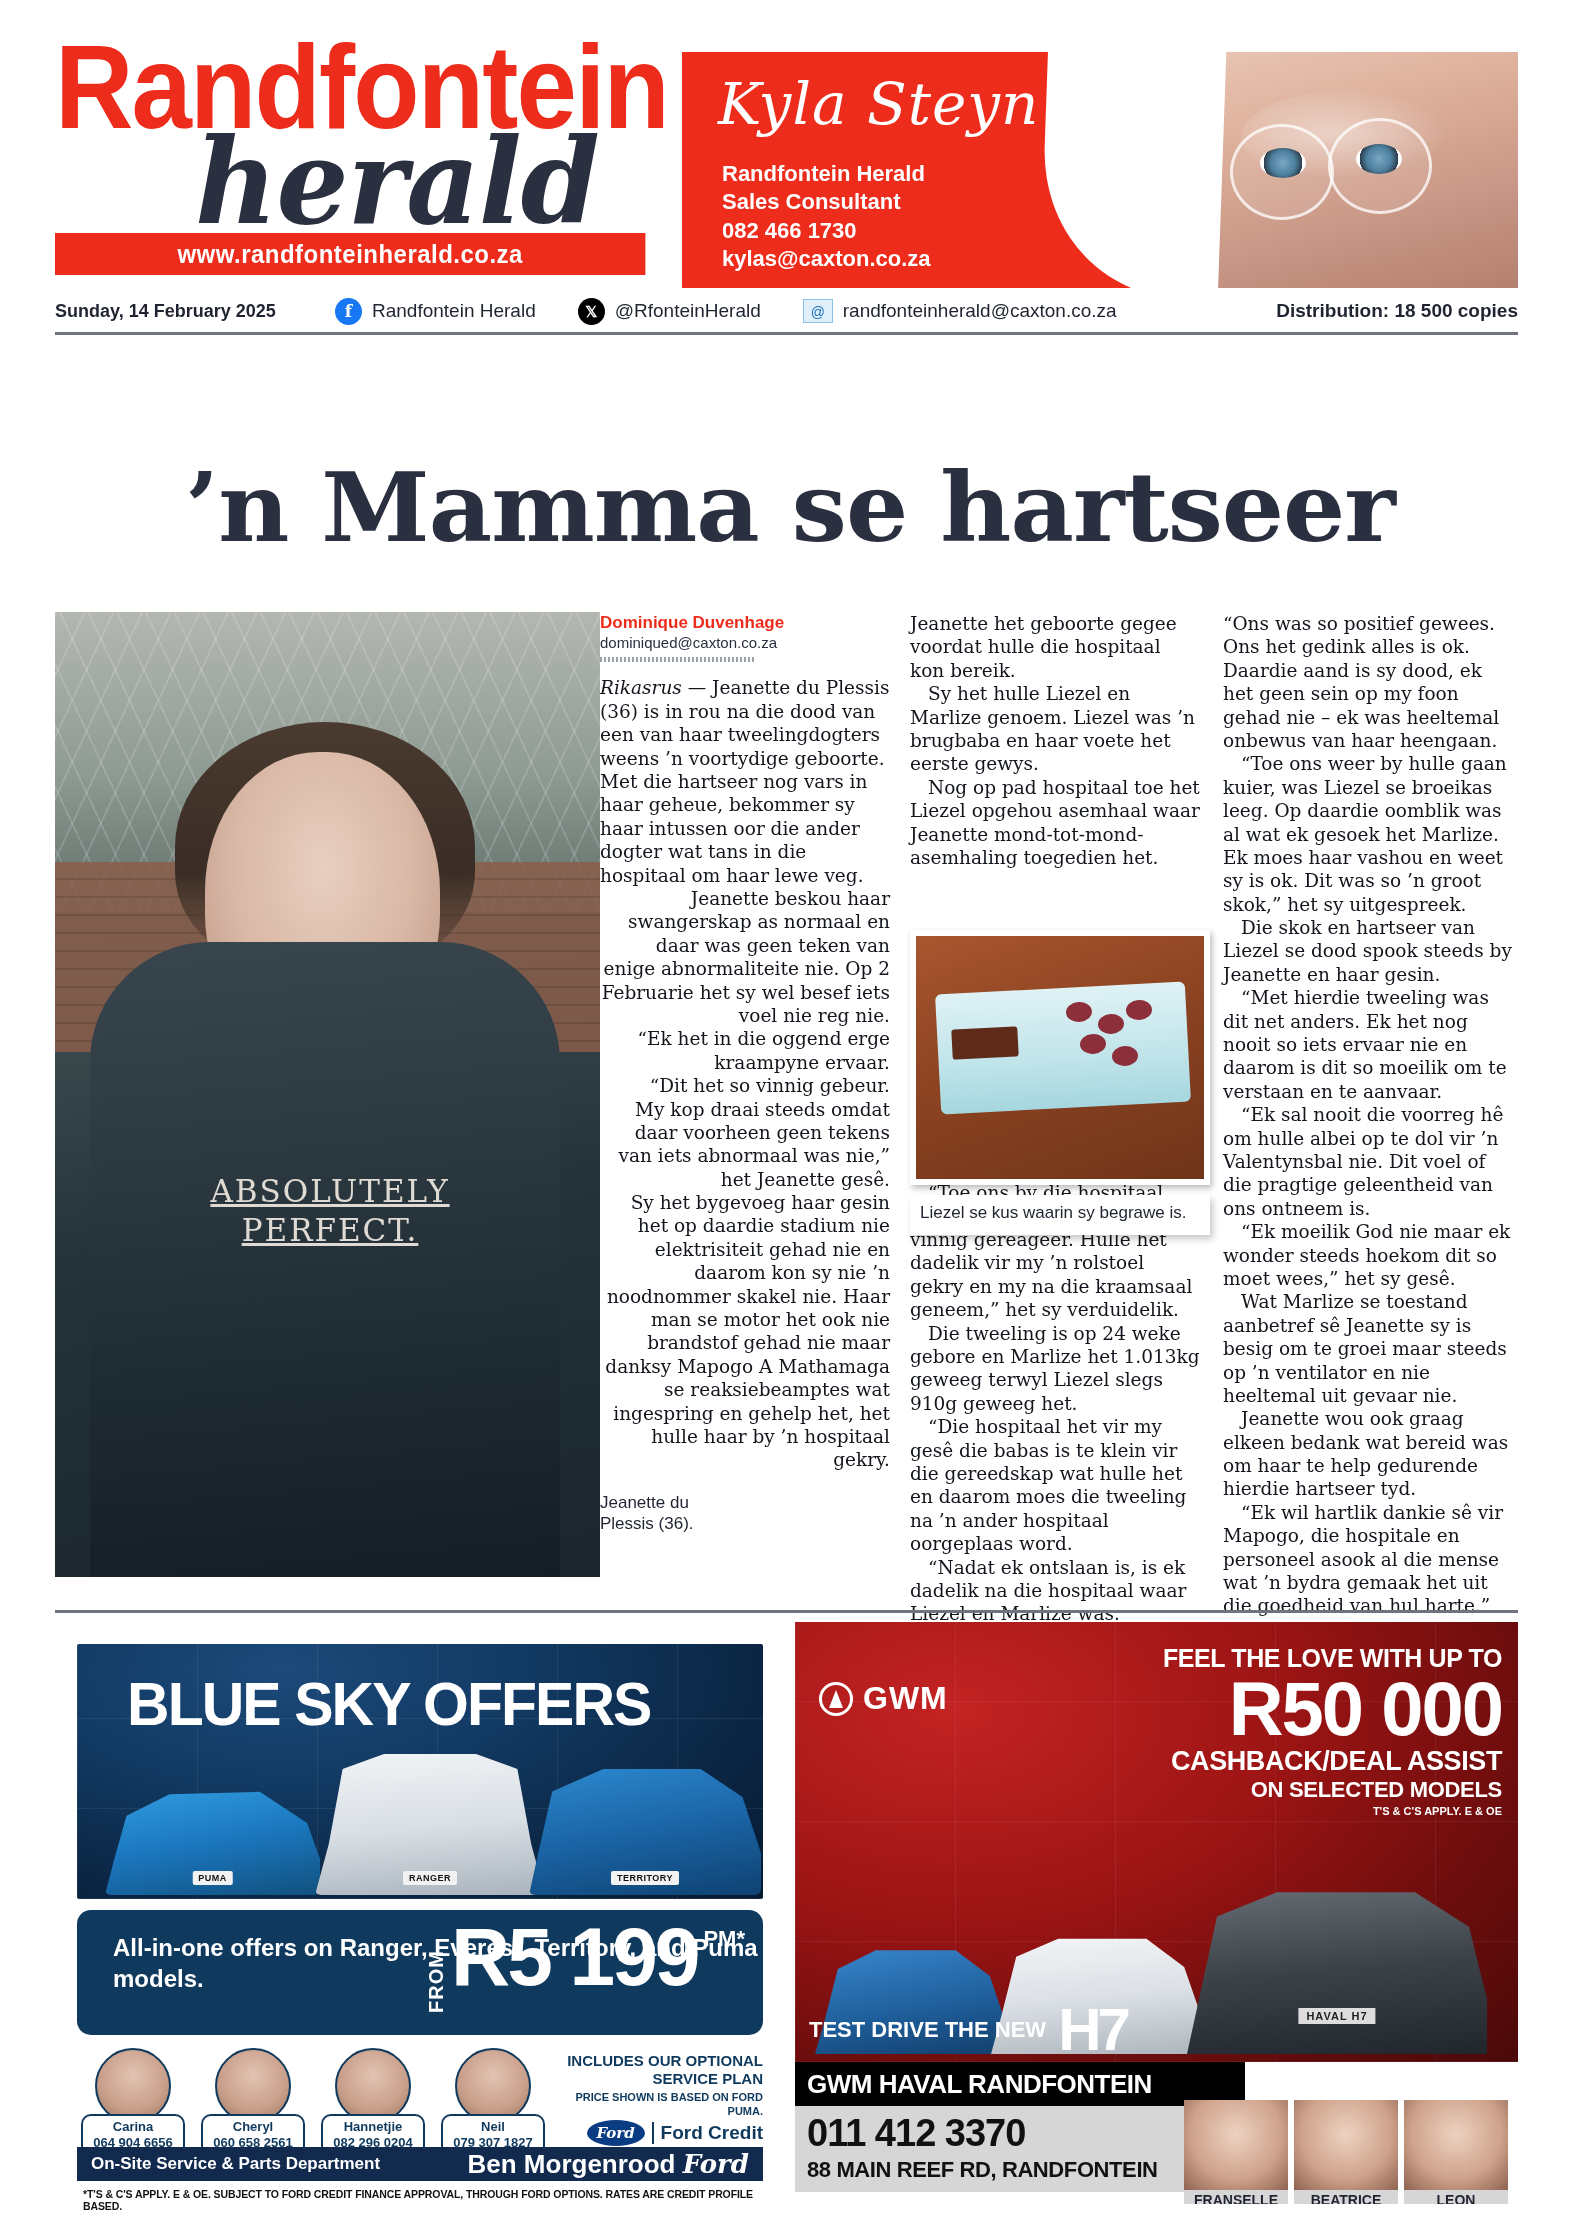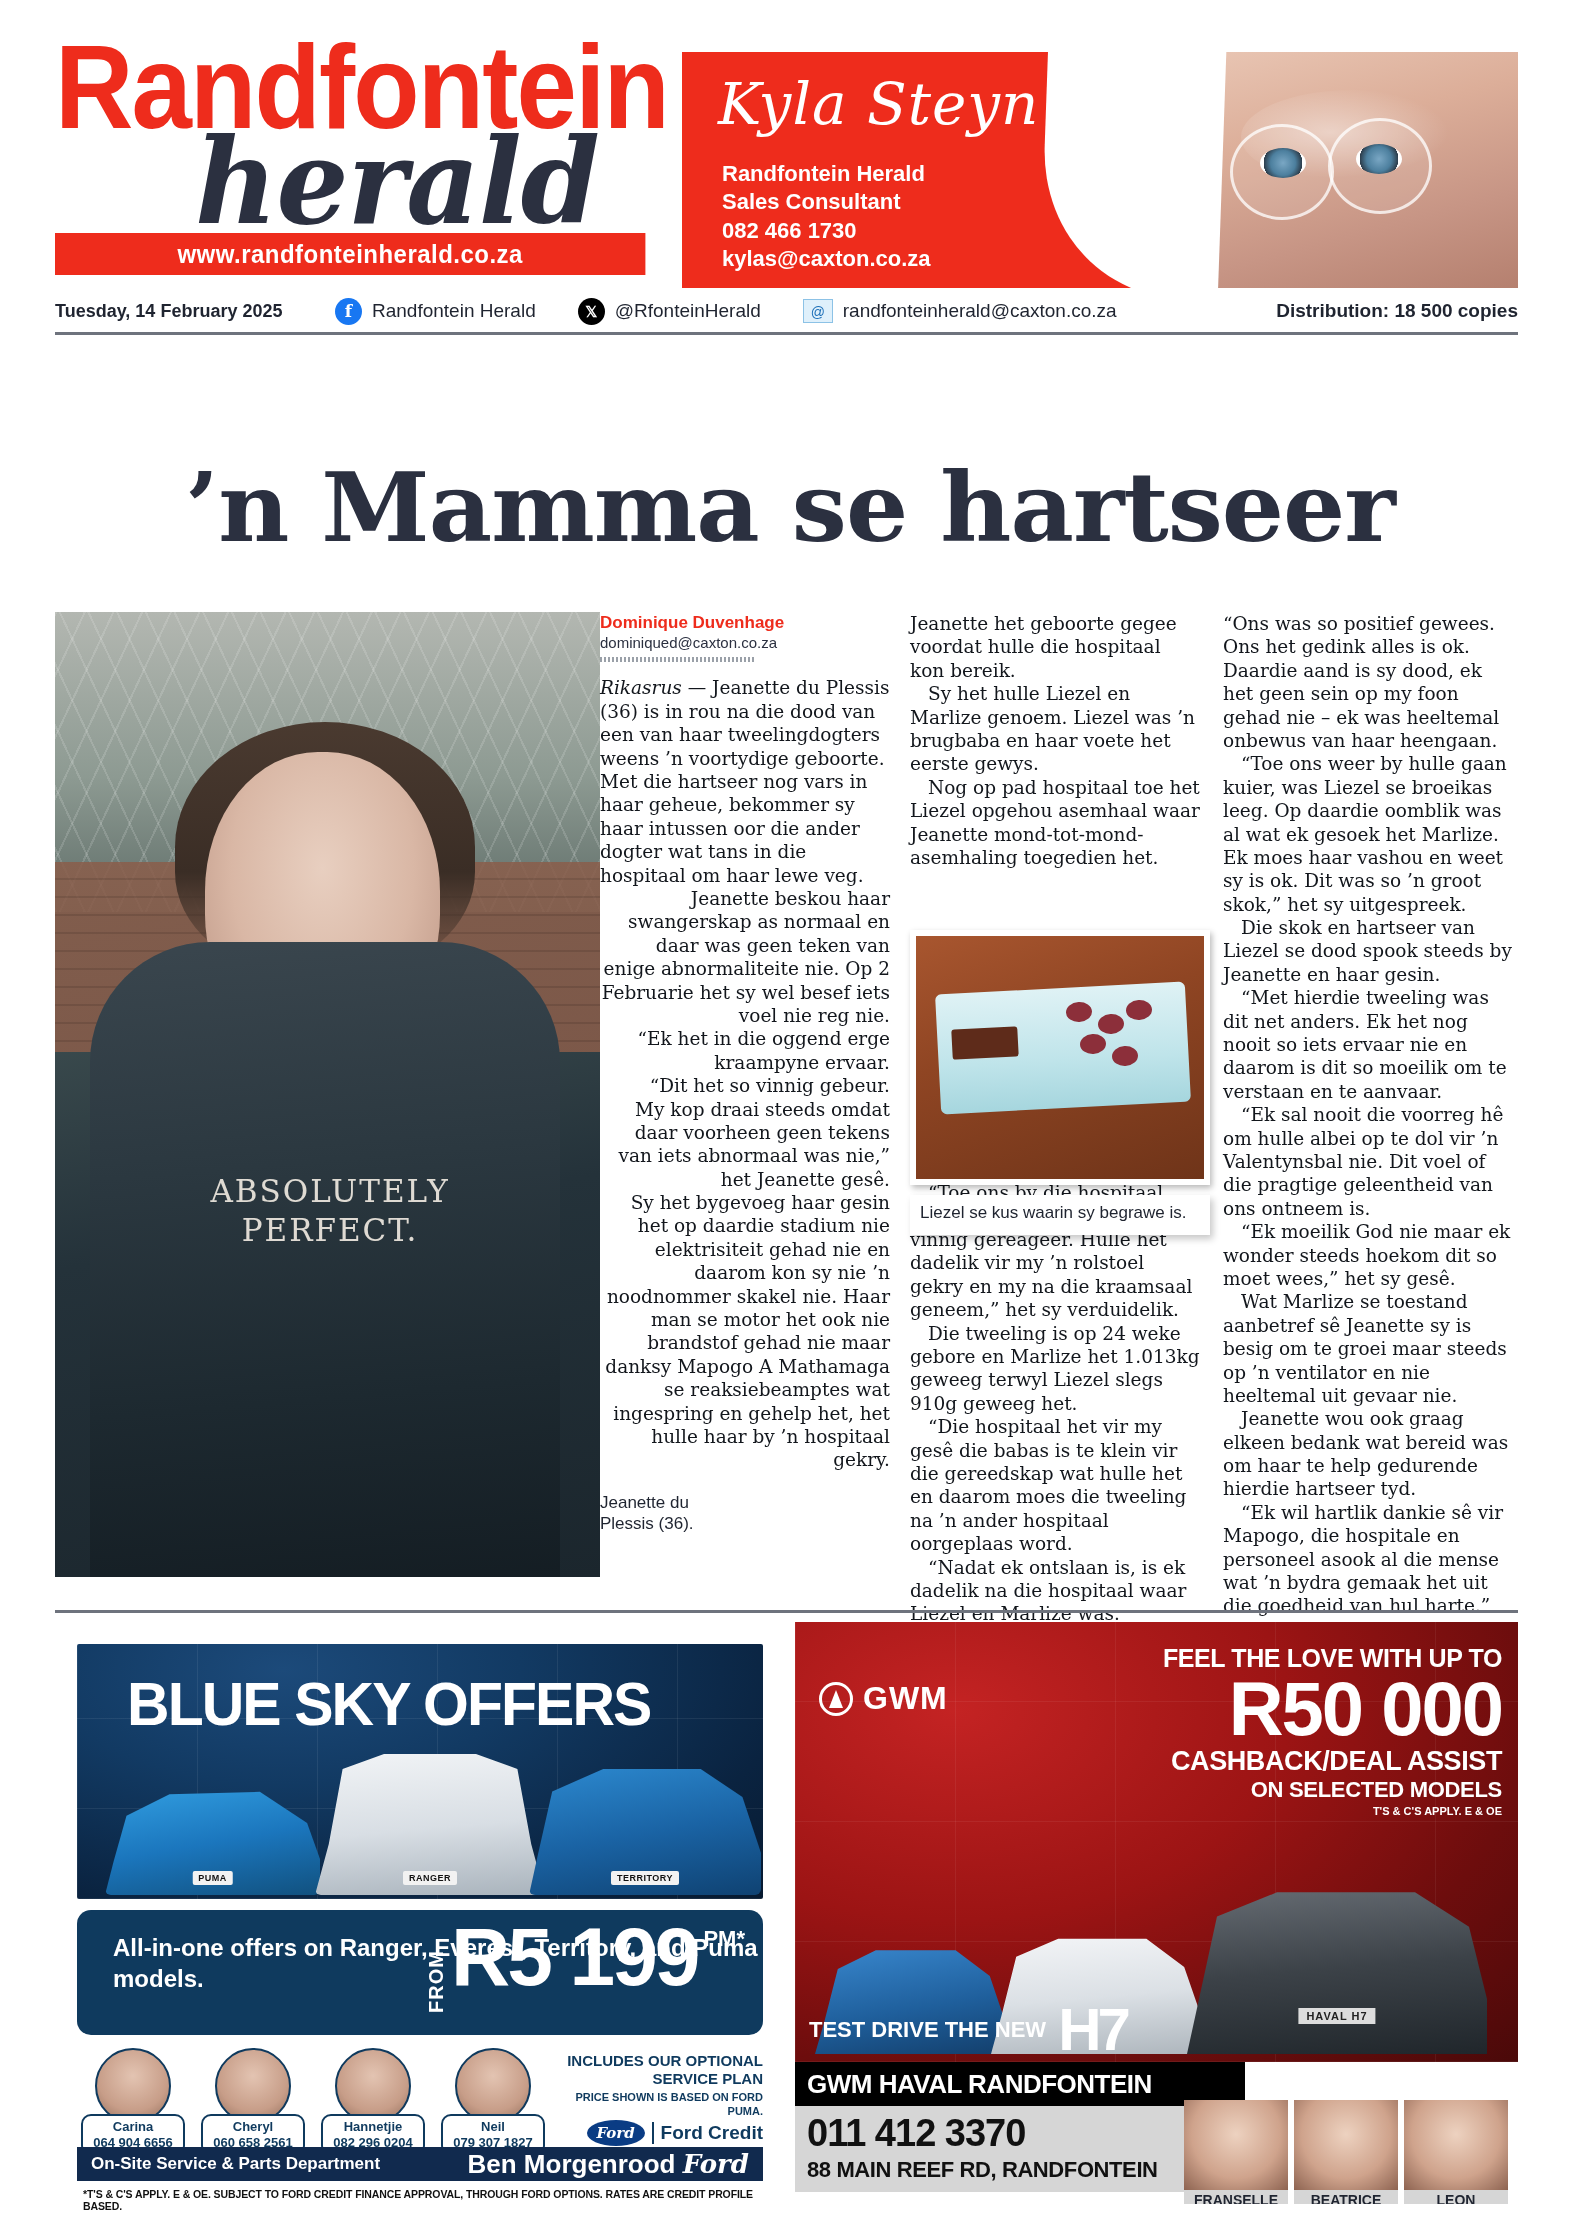--- a/index.html
+++ b/index.html
@@ -124,21 +124,21 @@
     background: linear-gradient(180deg,#4a3a30 0%,#3a2d25 60%,rgba(58,45,37,0) 100%);
   }
   .photo-main .hood {
     position: absolute; left: 35px; top: 330px; width: 470px; height: 640px;
     border-radius: 120px 120px 0 0;
     background: linear-gradient(175deg,#3a464e 0%,#2b3840 35%,#1d2930 70%,#141d23 100%);
   }
   .photo-main .shirt-text {
     position: absolute; left: 110px; top: 560px; width: 330px; color: #efe9e0;
     font-family: "DejaVu Serif", serif; font-size: 31px; line-height: 1.25;
-    letter-spacing: 2px; text-align: center; opacity: .92;
+    letter-spacing: 2px; text-align: center; opacity: .92; text-decoration: underline;
   }
   .photo-caption {
     position: absolute; left: 545px; top: 880px; width: 130px;
     font-size: 17px; line-height: 1.25; color: #1f2430;
   }
 
   .col { position: absolute; top: 0; width: 290px; font-family: "DejaVu Serif", serif;
          font-size: 18.5px; line-height: 1.265; color: #12161c; text-align: left; }
   .col p { margin: 0; text-indent: 18px; }
   .col p.noind { text-indent: 0; }
@@ -368,21 +368,21 @@
       <div class="kyla-name">Kyla Steyn</div>
       <div class="kyla-lines">
         <div>Randfontein Herald</div>
         <div>Sales Consultant</div>
         <div>082 466 1730</div>
         <div>kylas@caxton.co.za</div>
       </div>
     </div>
 
     <div class="info-strip">
-      <div class="info-date">Tuesday, 14 February 2025</div>
+      <div class="info-date">Sunday, 14 February 2025</div>
 
       <div class="info-social">
         <span class="ic-circle ic-fb">f</span>
         <span class="label">Randfontein Herald</span>
       </div>
 
       <div class="info-social">
         <span class="ic-circle ic-x">𝕏</span>
         <span class="label">@RfonteinHerald</span>
       </div>

